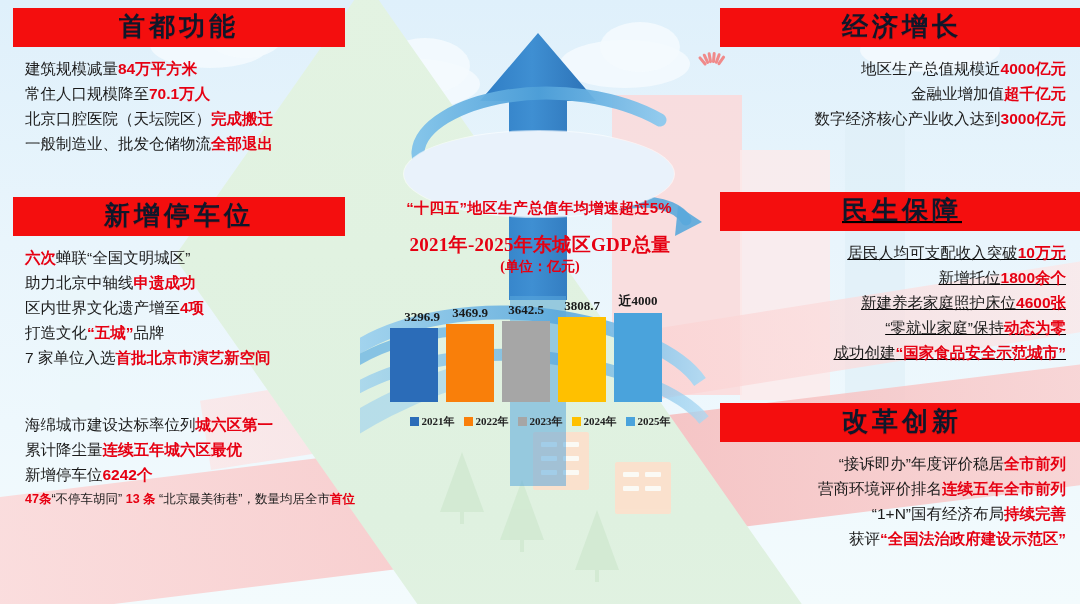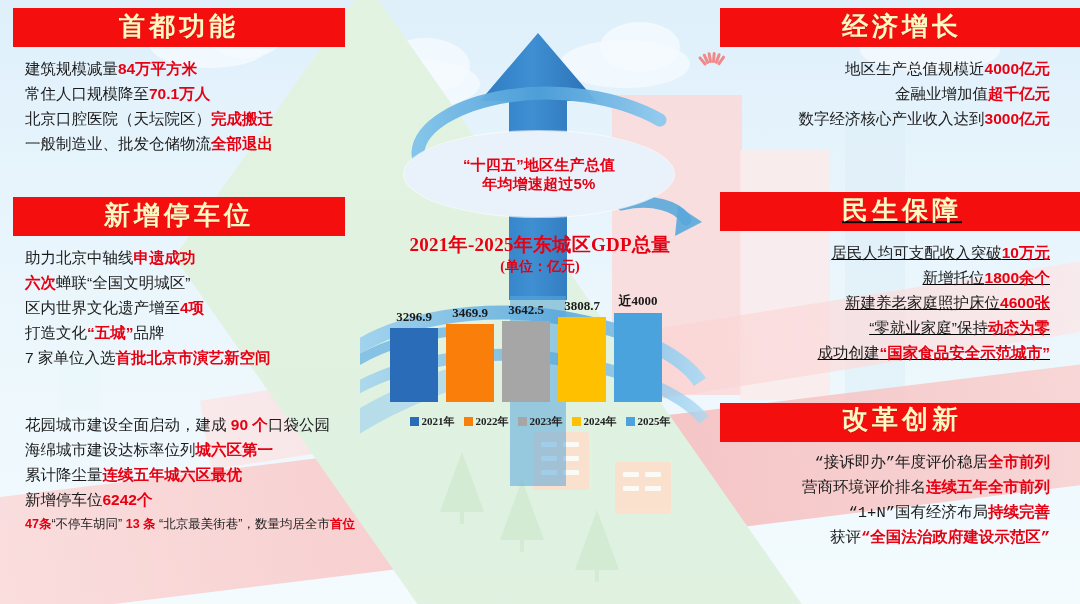--- a/index.html
+++ b/index.html
@@ -53,21 +53,21 @@
     transform:rotate(-9deg); opacity:.7;
   }
 
   
   .center-art{ position:absolute; left:360px; top:0; width:360px; height:604px; }
   .arrow-svg{ position:absolute; left:0; top:0; }
 
   .ellipse-badge{
     position:absolute; left:44px; top:131px; width:270px; height:86px;
     background:#e9f2fb; border-radius:50%;
-    display:flex; flex-direction:column; align-items:center; justify-content:center;
+    display:flex; align-items:flex-end; justify-content:center;
     box-shadow:0 0 0 1px rgba(255,255,255,.6);
   }
   .ellipse-badge div{
     color:#e60012; font-weight:bold; font-size:15px; line-height:19px; letter-spacing:.2px;
     text-align:center; white-space:nowrap;
   }
 
   .gdp-title{
     position:absolute; left:0; top:232px; width:360px; text-align:center;
     color:#e60012; font-weight:bold; font-size:19px; letter-spacing:.3px;
@@ -98,32 +98,32 @@
   .lg{ display:flex; align-items:center; gap:3px; }
   .lgbox{ width:9px; height:9px; display:inline-block; }
   .lgtxt{ font-size:11px; color:#222; font-family:"Liberation Serif","DejaVu Serif",serif; font-weight:bold;}
 
   
   .panel{ position:absolute; }
   .panel.left{ left:13px; width:350px; }
   .panel.right{ right:0px; width:360px; }
 
   .hdr{
-    background:#f40e0e; color:#fef9c3; font-weight:bold;
+    background:#f40e0e; color:#0f172a; font-weight:bold;
     font-size:26px; letter-spacing:4px; text-align:center;
     padding:5px 0 7px; line-height:1.05;
     text-shadow:0 1px 0 rgba(0,0,0,.12);
   }
   .panel.left .hdr{ width:332px; }
   .panel.right .hdr{ width:364px; }
 
   .lines{ padding-top:9px; }
   .ln{ font-size:15.5px; line-height:25px; color:#1b1b1b; white-space:nowrap; }
   .panel.left .ln{ text-align:left; padding-left:12px; }
-  .panel.right .ln{ text-align:right; padding-right:30px; }
+  .panel.right .ln{ text-align:right; padding-right:14px; }
   .ln b{ color:#e60012; font-weight:bold; }
   .sm{ font-size:12.5px; }
 
   
   .burst{ position:absolute; left:690px; top:52px; width:46px; height:40px; }
   .burst i{ position:absolute; left:21px; top:0; width:2.5px; height:11px;
             background:#f08a8a; border-radius:2px; transform-origin:50% 190%; }
 </style>
 </head>
 <body>
@@ -246,21 +246,21 @@
       <div>“十四五”地区生产总值</div>
       <div>年均增速超过5%</div>
     </div>
 
     <div class="gdp-title">2021年-2025年东城区GDP总量</div>
     <div class="gdp-unit">(单位：亿元)</div>
 
     <div class="chart">
       <div class="bars" id="bars">
           <div class="barwrap">
-            <div class="barlabel" style="bottom: 77px;">3296.9</div>
+            <div class="barlabel" style="bottom: 77px; margin-left: 8px;">3296.9</div>
             <div class="bar" style="height: 74px; background: rgb(43, 108, 184);"></div>
           </div>
           <div class="barwrap">
             <div class="barlabel" style="bottom: 81px;">3469.9</div>
             <div class="bar" style="height: 78px; background: rgb(249, 127, 10);"></div>
           </div>
           <div class="barwrap">
             <div class="barlabel" style="bottom: 84px;">3642.5</div>
             <div class="bar" style="height: 81px; background: rgb(166, 166, 166);"></div>
           </div>
@@ -305,31 +305,30 @@
         <div class="ln"><span>建筑规模减量</span><b>84万平方米</b></div>
         <div class="ln"><span>常住人口规模降至</span><b>70.1万人</b></div>
         <div class="ln"><span>北京口腔医院（天坛院区）</span><b>完成搬迁</b></div>
         <div class="ln"><span>一般制造业、批发仓储物流</span><b>全部退出</b></div>
       </div>
   </div>
 
   <div class="panel left" style="top:197px;">
     <div class="hdr">新增停车位</div>
     <div class="lines">
+        <div class="ln"><b>六次</b><span>蝉联“全国文明城区”</span></div>
         <div class="ln"><span>助力北京中轴线</span><b>申遗成功</b></div>
-        <div class="ln"><b>六次</b><span>蝉联“全国文明城区”</span></div>
         <div class="ln"><span>区内世界文化遗产增至</span><b>4项</b></div>
         <div class="ln"><span>打造文化</span><b>“五城”</b><span>品牌</span></div>
         <div class="ln"><span>7 家单位入选</span><b>首批北京市演艺新空间</b></div>
       </div>
   </div>
 
   <div class="panel left" style="top:403px;">
     <div class="lines">
-        <div class="ln"><span>花园城市建设全面启动，建成 </span><b>90 个</b><span>口袋公园</span></div>
         <div class="ln"><span>海绵城市建设达标率位列</span><b>城六区第一</b></div>
         <div class="ln"><span>累计降尘量</span><b>连续五年城六区最优</b></div>
         <div class="ln"><span>新增停车位</span><b>6242个</b></div>
         <div class="ln sm"><b>47条</b><span>“不停车胡同”</span><b> 13 条 </b><span>“北京最美街巷”，数量均居全市</span><b>首位</b></div>
       </div>
   </div>
 
   <div class="panel right" style="top:8px;">
     <div class="hdr">经济增长</div>
     <div class="lines">
@@ -343,21 +342,21 @@
     <div class="hdr">民生保障</div>
     <div class="lines">
         <div class="ln"><span>居民人均可支配收入突破</span><b>10万元</b></div>
         <div class="ln"><span>新增托位</span><b>1800余个</b></div>
         <div class="ln"><span>新建养老家庭照护床位</span><b>4600张</b></div>
         <div class="ln"><span>“零就业家庭”保持</span><b>动态为零</b></div>
         <div class="ln"><span>成功创建</span><b>“国家食品安全示范城市”</b></div>
       </div>
   </div>
 
-  <div class="panel right" style="top:403px;font-family:Liberation Mono, monospace;">
+  <div class="panel right" style="top:403px;">
     <div class="hdr">改革创新</div>
     <div class="lines">
         <div class="ln"><span>“接诉即办”年度评价稳居</span><b>全市前列</b></div>
         <div class="ln"><span>营商环境评价排名</span><b>连续五年全市前列</b></div>
         <div class="ln"><span>“1+N”国有经济布局</span><b>持续完善</b></div>
         <div class="ln"><span>获评</span><b>“全国法治政府建设示范区”</b></div>
       </div>
   </div>
 
 </div>

